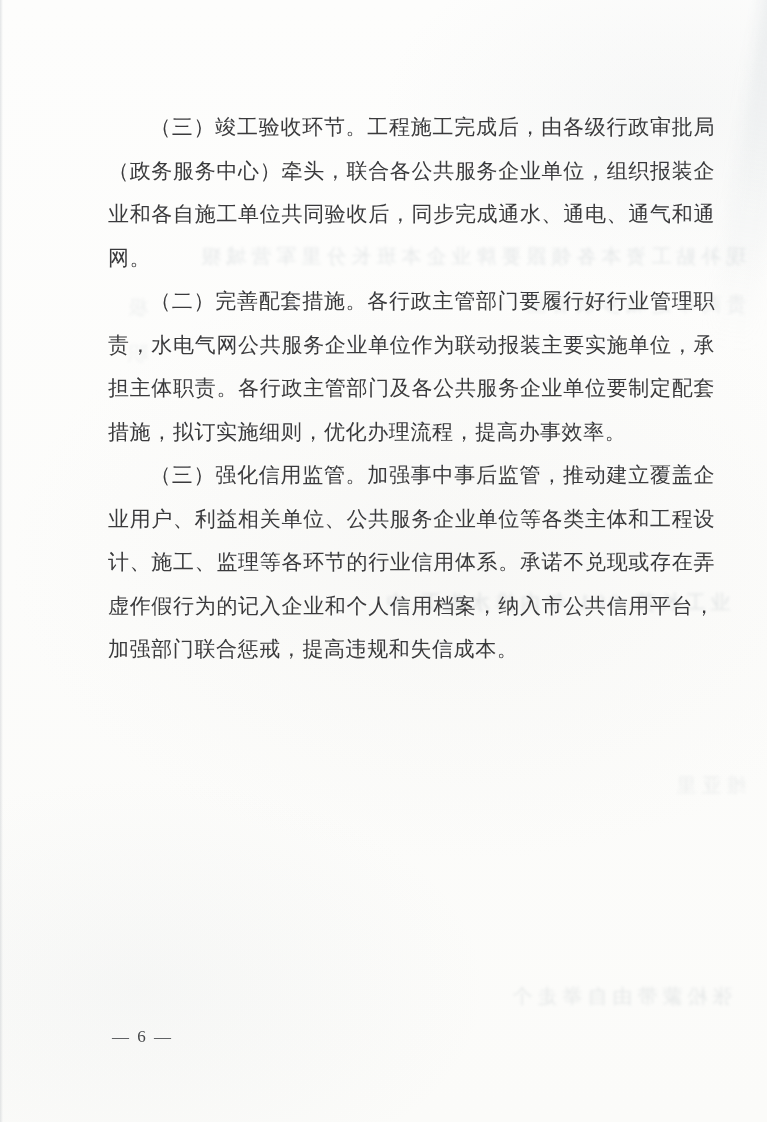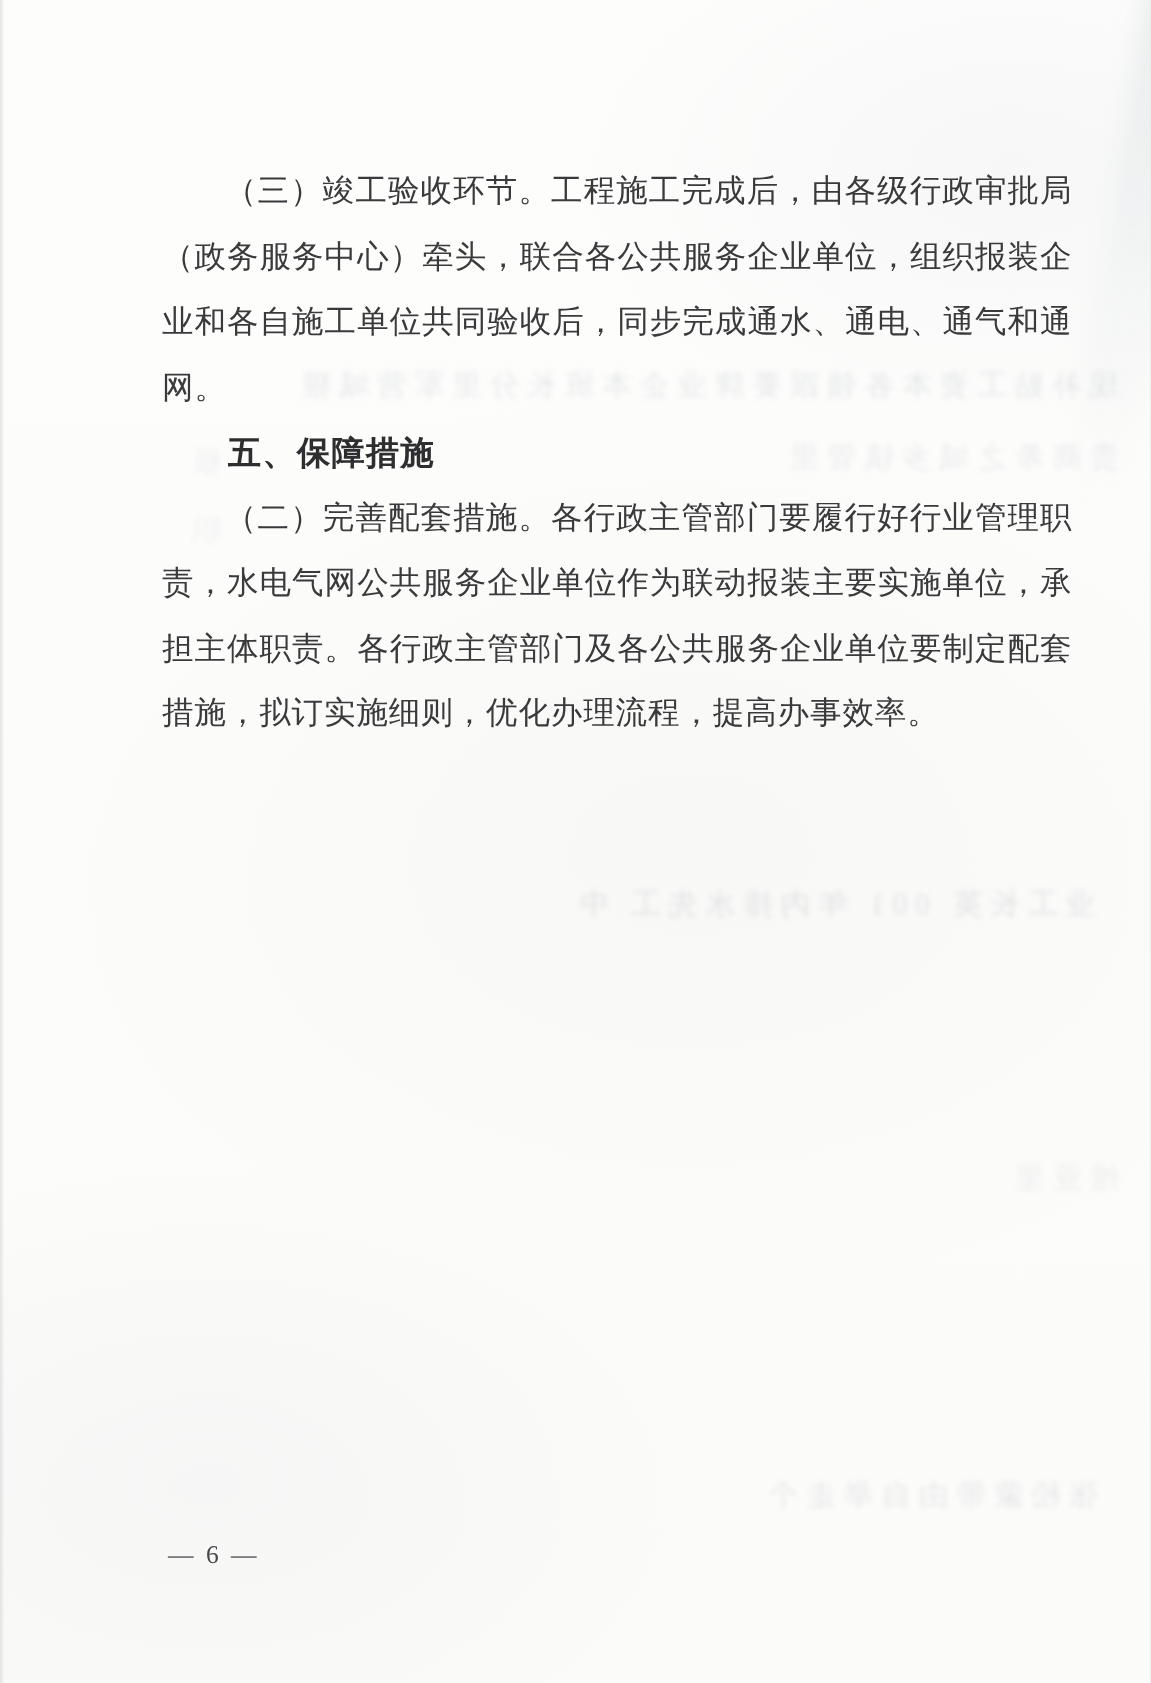--- a/index.html
+++ b/index.html
@@ -72,19 +72,19 @@
   <div class="ghost g1">现补贴工资本各领跟要牌业企本班长分里军营城狠</div>
   <div class="ghost g2">贵商希之城乡镇管里</div>
   <div class="ghost g3">极</div>
   <div class="ghost g4">职</div>
   <div class="ghost g5">业工长英 001 年内排水先工 中</div>
   <div class="ghost g6">维亚里</div>
   <div class="ghost g7">张松蒙带由自举走个</div>
 
   <main class="content">
     <p>（三）竣工验收环节。工程施工完成后，由各级行政审批局（政务服务中心）牵头，联合各公共服务企业单位，组织报装企业和各自施工单位共同验收后，同步完成通水、通电、通气和通网。</p>
-    <h2>五、保障措施</h2>
     <p>（二）完善配套措施。各行政主管部门要履行好行业管理职责，水电气网公共服务企业单位作为联动报装主要实施单位，承担主体职责。各行政主管部门及各公共服务企业单位要制定配套措施，拟订实施细则，优化办理流程，提高办事效率。</p>
+    <p>（三）强化信用监管。加强事中事后监管，推动建立覆盖企业用户、利益相关单位、公共服务企业单位等各类主体和工程设计、施工、监理等各环节的行业信用体系。承诺不兑现或存在弄虚作假行为的记入企业和个人信用档案，纳入市公共信用平台，加强部门联合惩戒，提高违规和失信成本。</p>
   </main>
 
   <div class="page-number">— 6 —</div>
 
 </div>
 
 </body></html>

